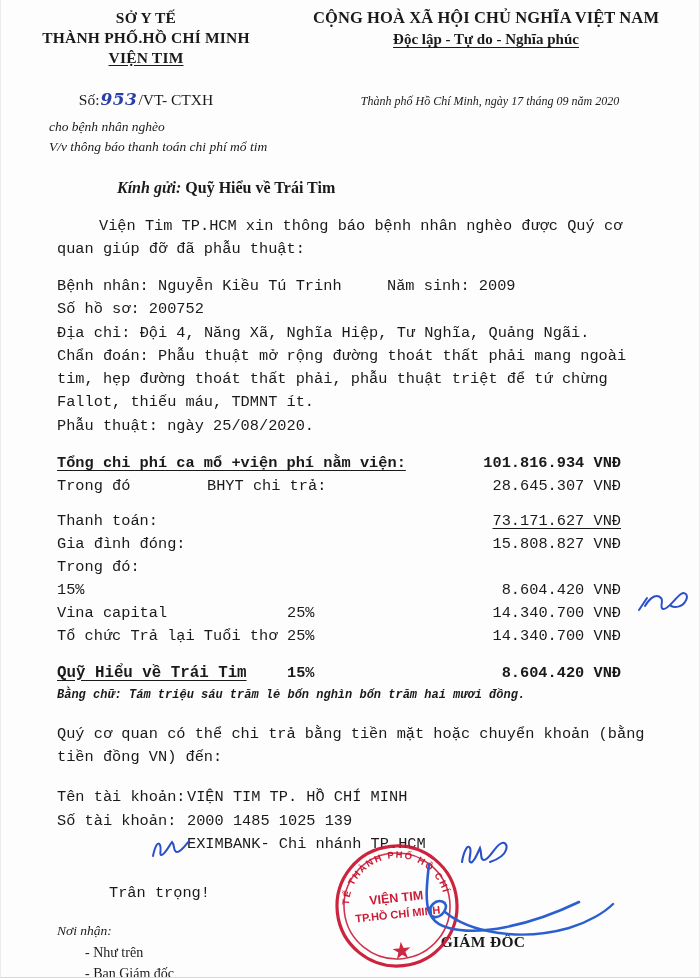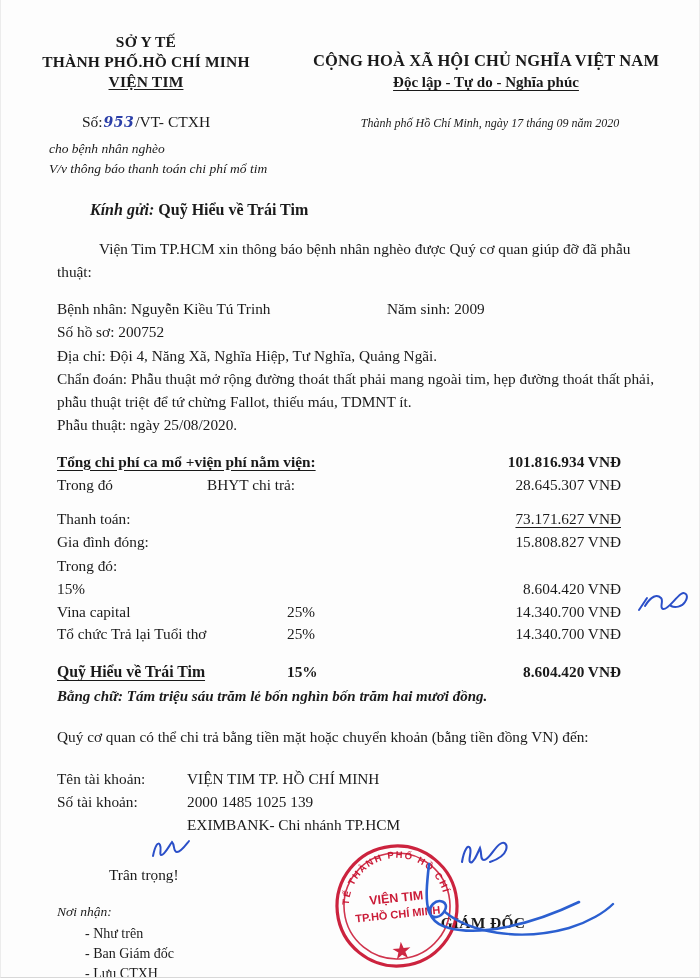--- a/index.html
+++ b/index.html
@@ -20,22 +20,21 @@
     overflow: hidden;
     box-sizing: border-box;
     border-bottom: 1px solid #d8d8d8;
     border-left: 1px solid #ececec;
     border-right: 1px solid #ececec;
   }
 
   
   .header-row {
     display: flex;
-    padding-top: 32px;
-    align-items: flex-end;
+    padding-top: 8px;
   }
   .hdr-left {
     width: 290px;
     text-align: center;
     font-size: 15.5px;
     line-height: 1.28;
     font-weight: bold;
     letter-spacing: 0.2px;
   }
   .hdr-left .org-unit {
@@ -70,21 +69,21 @@
   }
   .doc-number {
     width: 290px;
     text-align: center;
     font-size: 15.5px;
     white-space: nowrap;
   }
   .ink-number {
     color: #2b3fa8;
     font-family: "DejaVu Serif", serif;
-    font-size: 14px;
+    font-size: 17px;
     font-style: italic;
     font-weight: bold;
     letter-spacing: 0.5px;
     padding: 0 1px;
   }
   .place-date {
     flex: 1;
     text-align: center;
     font-style: italic;
     font-size: 12px;
@@ -95,31 +94,32 @@
     margin-top: 8px;
     margin-left: 48px;
     font-style: italic;
     font-size: 13.5px;
     line-height: 1.45;
   }
 
   
   .recipient {
     margin-top: 22px;
-    margin-left: 89px;
+    margin-left: 116px;
     font-size: 16px;
     font-weight: bold;
   }
   .recipient .kg {
     font-style: italic;
   }
   .content {
     margin: 18px 34px 8px 56px;
     font-size: 15.3px;
     line-height: 1.52;
+    font-family: Liberation Mono, monospace;
   }
   .intro {
     text-indent: 42px;
     margin-bottom: 14px;
   }
   .info-line {
     display: block;
   }
   .patient-row {
     display: flex;
@@ -166,21 +166,21 @@
     font-size: 15.8px;
   }
   .fund-row .fin-mid {
     width: 130px;
     font-weight: bold;
   }
   .fund-row .fin-amt { font-weight: bold; }
   .words {
     font-style: italic;
     font-weight: bold;
-    font-size: 15px;
+    font-size: 12px;
     margin-top: 1px;
   }
 
   .pay-note {
     margin-top: 18px;
     line-height: 1.5;
   }
   .bank-block { margin-top: 18px; }
   .bank-row { display: flex; }
   .bank-row .bk-label { width: 130px; }

